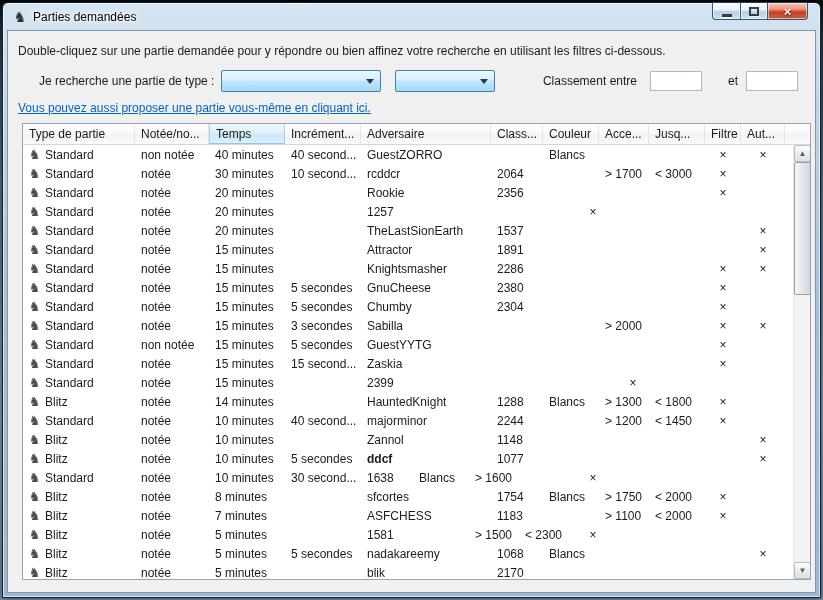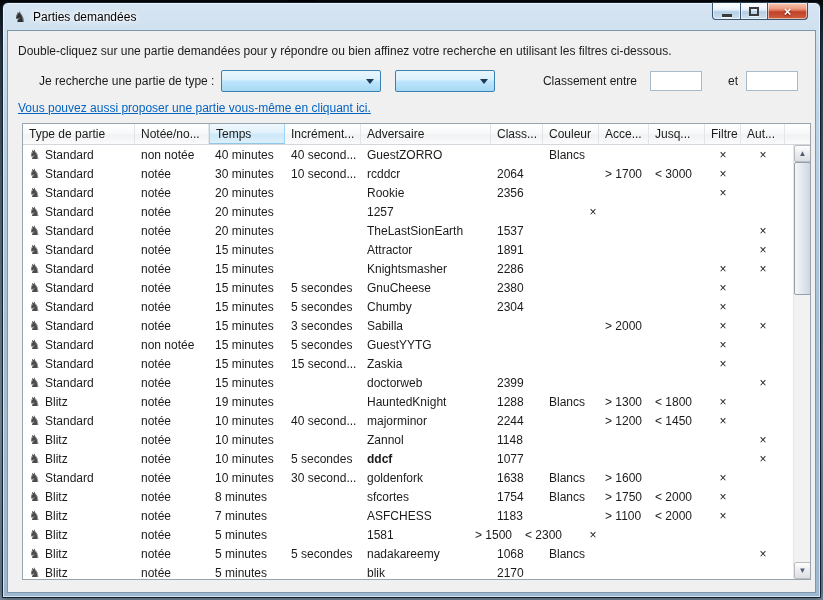--- a/index.html
+++ b/index.html
@@ -114,21 +114,21 @@
       <div class="cap-btn max">
         <span class="max-glyph"></span>
       </div>
       <div class="cap-btn close">
         <span class="close-glyph">×</span>
       </div>
     </div>
   </div>
 
   <div class="client">
-    <div class="intro">Double-cliquez sur une partie demandées pour y répondre ou bien affinez votre recherche en utilisant les filtres ci-dessous.</div>
+    <div class="intro">Double-cliquez sur une partie demandée pour y répondre ou bien affinez votre recherche en utilisant les filtres ci-dessous.</div>
 
     <div class="filter-row">
       <span class="lbl-type">Je recherche une partie de type :</span>
       <div class="combo">
         <span class="combo-value"></span>
         <span class="combo-arrow"></span>
       </div>
       <div class="combo small">
         <span class="combo-value"></span>
         <span class="combo-arrow"></span>
@@ -310,32 +310,31 @@
             <div class="td c7" style="width: 50px;"></div>
             <div class="td c8" style="width: 56px;"></div>
             <div class="td c9" style="width: 36px;">×</div>
             <div class="td c10" style="width: 44px;"></div>
           </div>
           <div class="tr">
             <div class="td c0" style="width: 112px;"><span class="piece">♞</span>Standard</div>
             <div class="td c1" style="width: 74px;">notée</div>
             <div class="td c2" style="width: 76px;">15 minutes</div>
             <div class="td c3" style="width: 76px;"></div>
-            <div class="td c4" style="width: 130px;">doctorweb</div>
             <div class="td c5" style="width: 52px;">2399</div>
             <div class="td c6" style="width: 56px;"></div>
             <div class="td c7" style="width: 50px;"></div>
             <div class="td c8" style="width: 56px;"></div>
             <div class="td c9" style="width: 36px;"></div>
             <div class="td c10" style="width: 44px;">×</div>
           </div>
           <div class="tr">
             <div class="td c0" style="width: 112px;"><span class="piece">♞</span>Blitz</div>
             <div class="td c1" style="width: 74px;">notée</div>
-            <div class="td c2" style="width: 76px;">19 minutes</div>
+            <div class="td c2" style="width: 76px;">14 minutes</div>
             <div class="td c3" style="width: 76px;"></div>
             <div class="td c4" style="width: 130px;">HauntedKnight</div>
             <div class="td c5" style="width: 52px;">1288</div>
             <div class="td c6" style="width: 56px;">Blancs</div>
             <div class="td c7" style="width: 50px;">&gt; 1300</div>
             <div class="td c8" style="width: 56px;">&lt; 1800</div>
             <div class="td c9" style="width: 36px;">×</div>
             <div class="td c10" style="width: 44px;"></div>
           </div>
           <div class="tr">
@@ -375,21 +374,20 @@
             <div class="td c7" style="width: 50px;"></div>
             <div class="td c8" style="width: 56px;"></div>
             <div class="td c9" style="width: 36px;"></div>
             <div class="td c10" style="width: 44px;">×</div>
           </div>
           <div class="tr">
             <div class="td c0" style="width: 112px;"><span class="piece">♞</span>Standard</div>
             <div class="td c1" style="width: 74px;">notée</div>
             <div class="td c2" style="width: 76px;">10 minutes</div>
             <div class="td c3" style="width: 76px;">30 second...</div>
-            <div class="td c4" style="width: 130px;">goldenfork</div>
             <div class="td c5" style="width: 52px;">1638</div>
             <div class="td c6" style="width: 56px;">Blancs</div>
             <div class="td c7" style="width: 50px;">&gt; 1600</div>
             <div class="td c8" style="width: 56px;"></div>
             <div class="td c9" style="width: 36px;">×</div>
             <div class="td c10" style="width: 44px;"></div>
           </div>
           <div class="tr">
             <div class="td c0" style="width: 112px;"><span class="piece">♞</span>Blitz</div>
             <div class="td c1" style="width: 74px;">notée</div>

